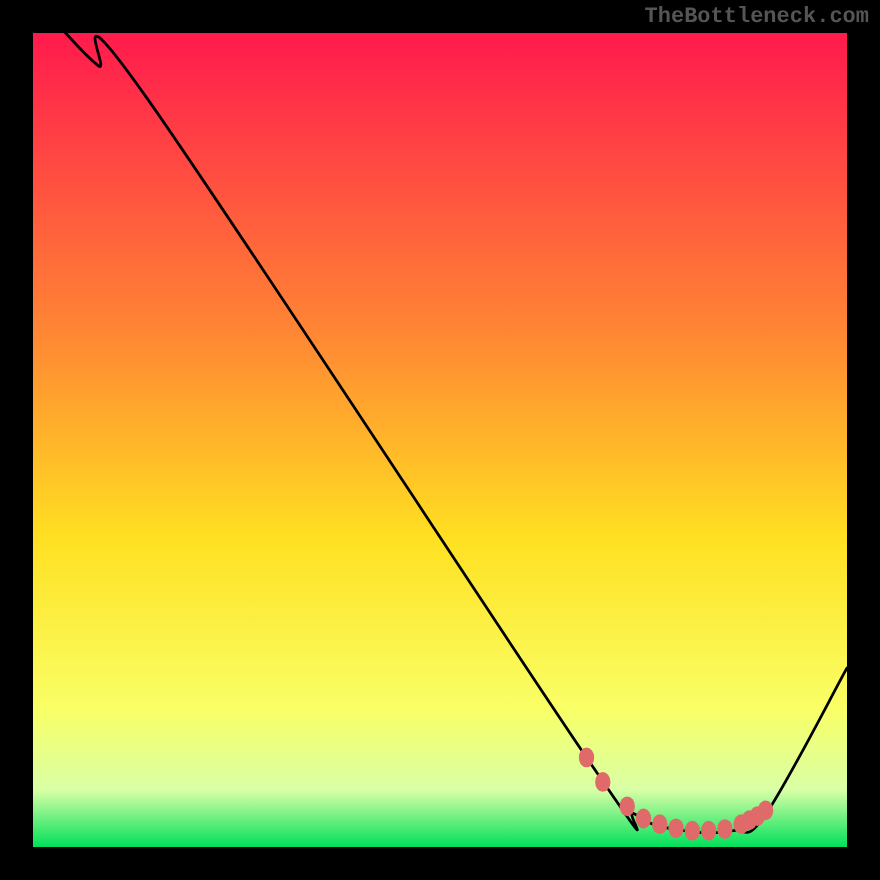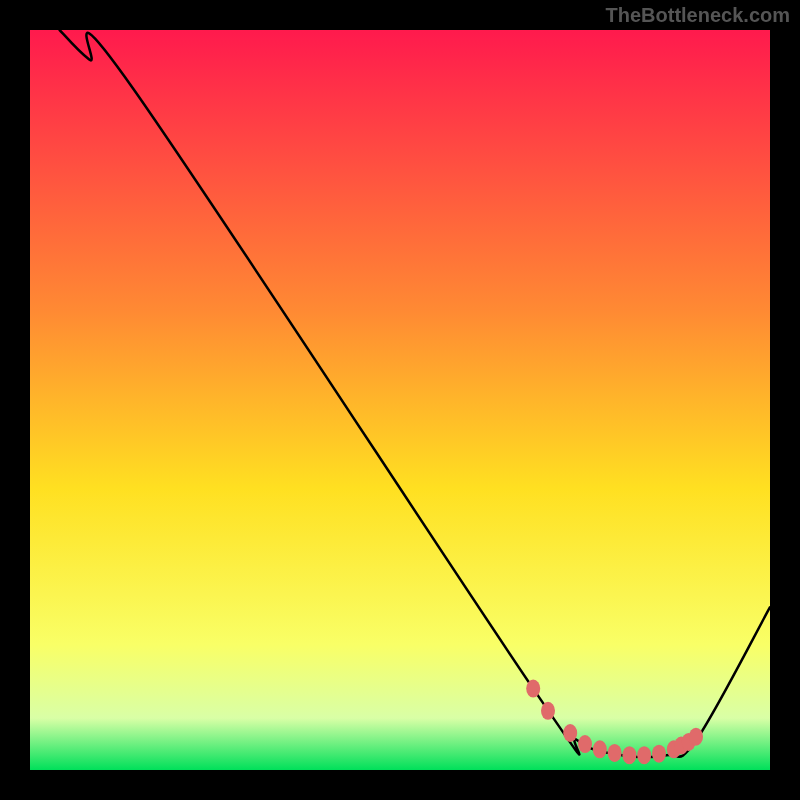--- a/index.html
+++ b/index.html
@@ -18,20 +18,21 @@
     background: #000;
   }
   .attribution {
     position: absolute;
     top: 4px;
     right: 10px;
     color: #555;
     font-size: 20px;
     font-weight: bold;
     z-index: 5;
+    font-family: Liberation Mono, monospace;
   }
   .plot {
     position: absolute;
     left: 30px;
     top: 30px;
     width: 740px;
     height: 740px;
   }
   svg { display: block; }
 </style>

